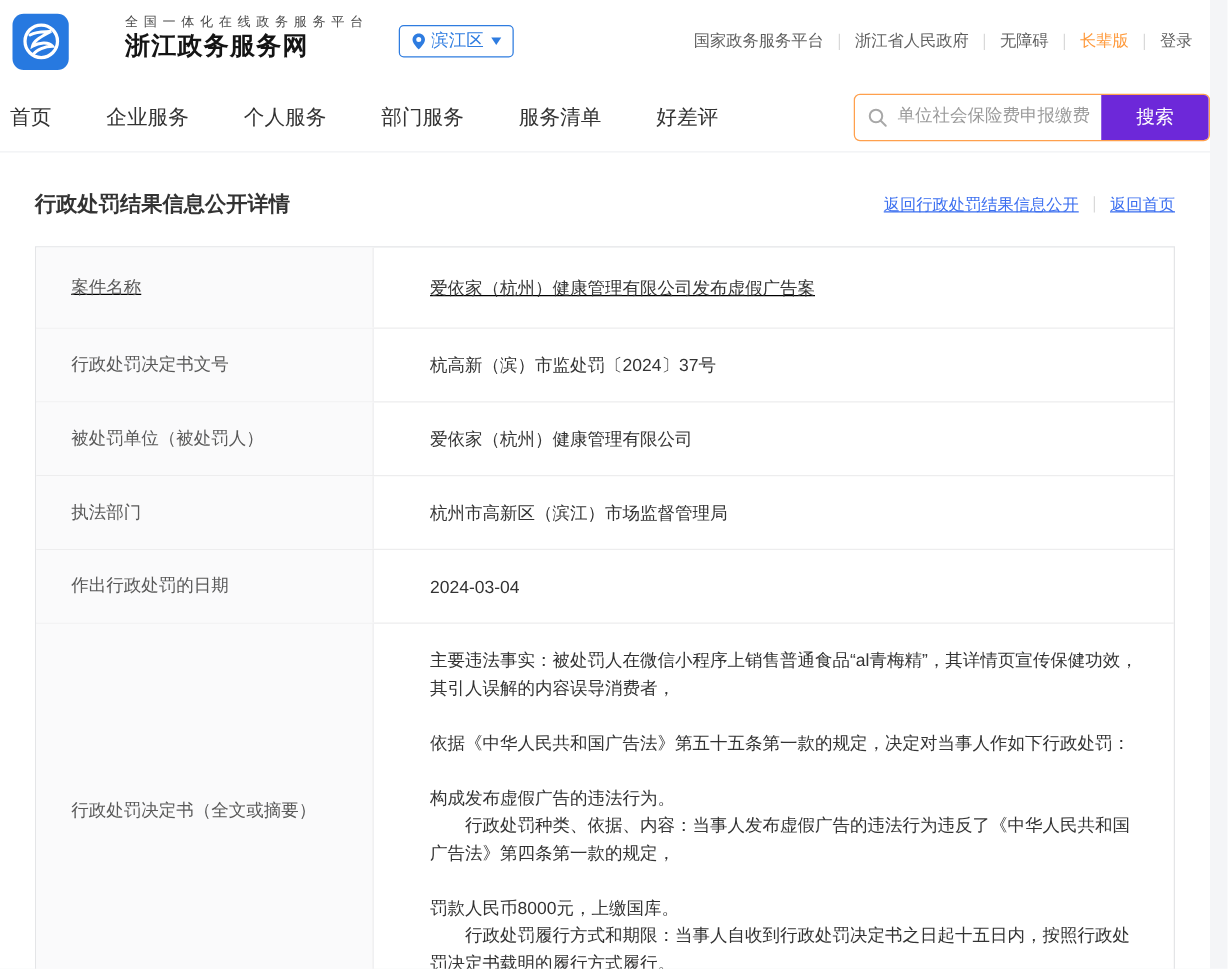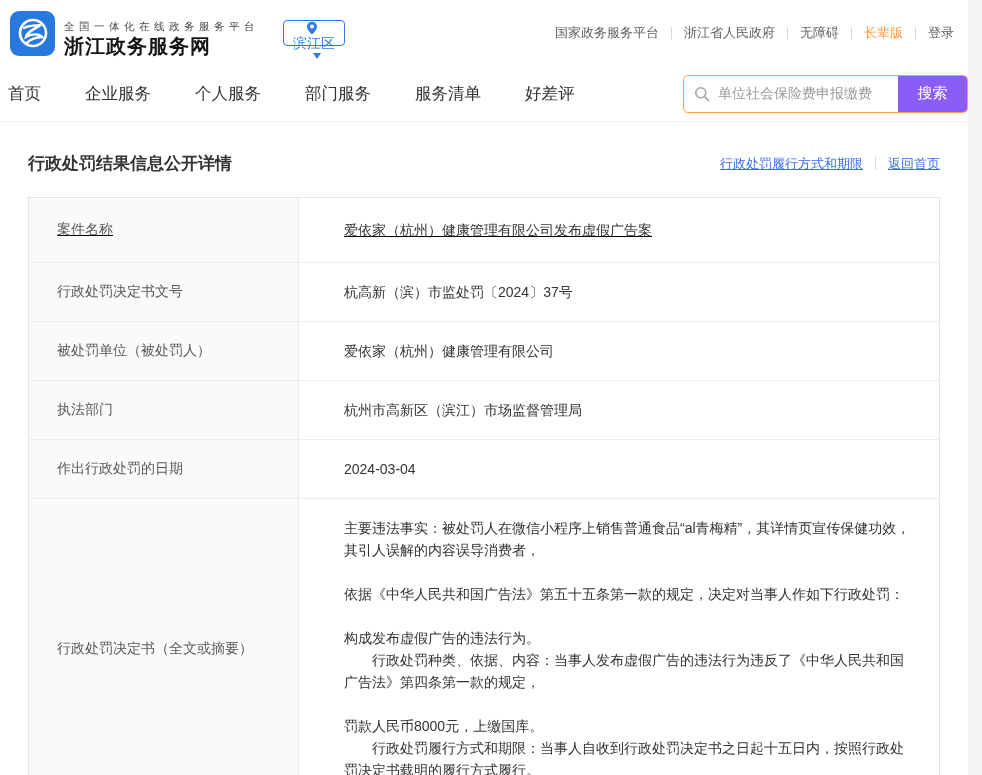--- a/index.html
+++ b/index.html
@@ -14,21 +14,21 @@
     position: relative;
   }
   
   .site-header {
     height: 66px;
     display: flex;
     align-items: center;
     padding: 0 14px 0 10px;
     background: #fff;
   }
-  .logo-wrap { display: flex; align-items: flex-end; cursor: pointer; }
+  .logo-wrap { display: flex; align-items: flex-start; cursor: pointer; gap: 36px; }
   .logo-icon {
     width: 45px; height: 45px;
     border-radius: 9px;
     background: #2779e0;
     display: flex; align-items: center; justify-content: center;
     flex: 0 0 auto;
   }
   .logo-text { margin-left: 9px; }
   .tagline {
     font-size: 10.5px; color: #4a4a4a;
@@ -43,21 +43,20 @@
     margin-left: 24px;
     height: 26px;
     border: 1px solid #2e7ce0;
     border-radius: 4px;
     display: flex; align-items: center;
     padding: 0 9px;
     color: #2e7ce0;
     font-size: 14px;
     cursor: pointer;
     background: #fff;
-    flex-direction: column;
   }
   .location-badge .pin { margin-right: 4px; display: flex; }
   .caret-down {
     width: 0; height: 0; margin-left: 6px;
     border-left: 4.5px solid transparent;
     border-right: 4.5px solid transparent;
     border-top: 6px solid #2e7ce0;
   }
   .top-links {
     margin-left: auto;
@@ -97,22 +96,22 @@
   .search-icon-box { display: flex; align-items: center; padding-left: 10px; }
   .search-input {
     flex: 1; border: none; outline: none;
     font-size: 14px; color: #333;
     padding: 0 8px;
     font-family: Liberation Serif, serif;
     min-width: 0;
   }
   .search-input::placeholder { color: #9a9a9a; }
   .search-btn {
-    width: 69px;
-    background: #8b5cf6;
+    width: 86px;
+    background: #6d28d9;
     color: #fff; font-size: 15px;
     border: none; cursor: pointer;
     font-family: "Liberation Sans", "DejaVu Sans", sans-serif;
   }
   
   .main-area { padding: 30px 28px 0 28px; }
   .title-row {
     display: flex; align-items: center;
     margin-bottom: 22px;
   }
@@ -219,21 +218,21 @@
       <input class="search-input" type="text" placeholder="单位社会保险费申报缴费" style="">
       <button class="search-btn">搜索</button>
     </div>
   </nav>
 
   <main class="main-area">
 
     <div class="title-row">
       <h1 class="page-title">行政处罚结果信息公开详情</h1>
       <div class="back-links">
-        <a>行政处罚履行方式和期限</a>
+        <a>返回行政处罚结果信息公开</a>
         <span class="v-sep"></span>
         <a>返回首页</a>
       </div>
     </div>
 
     <div class="detail-table">
 
       <div class="detail-row">
         <div class="detail-label">案件名称</div>
         <div class="detail-value">爱依家（杭州）健康管理有限公司发布虚假广告案</div>

